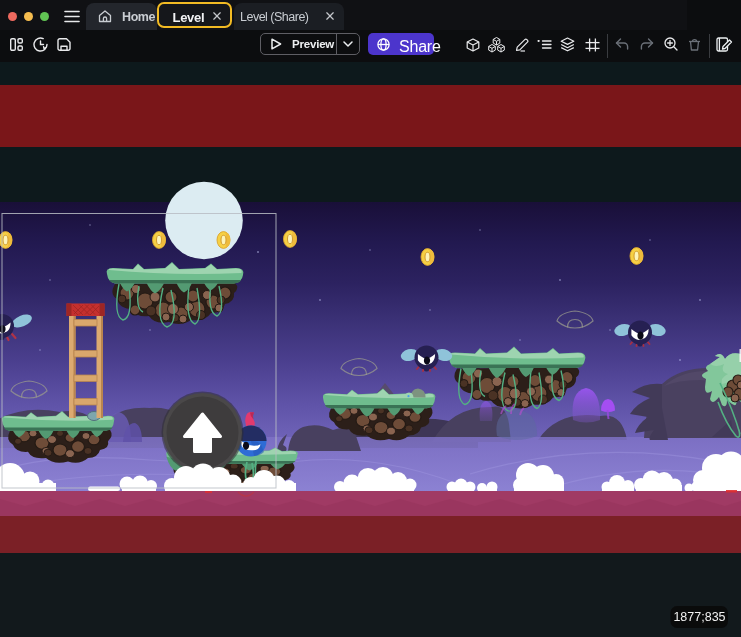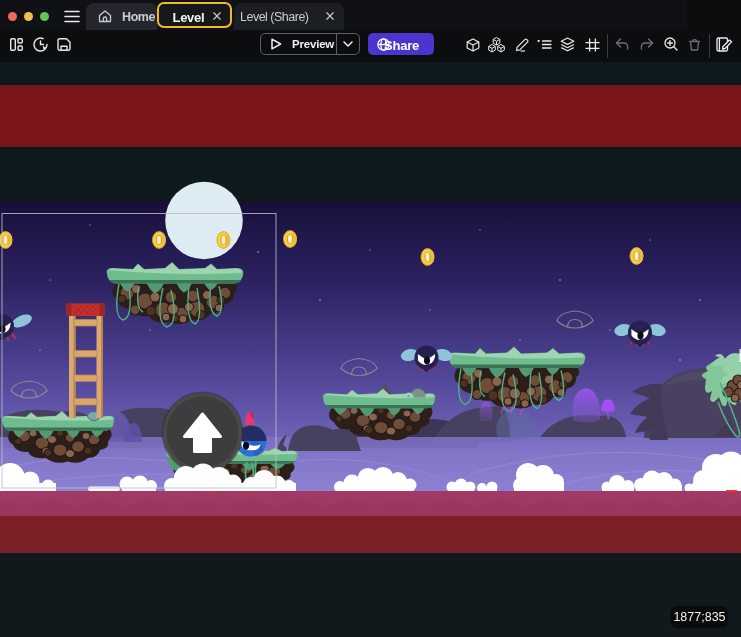--- a/index.html
+++ b/index.html
@@ -85,21 +85,21 @@
     </svg>
 
     <div class="abs" style="left:368px;top:2.5px;width:66px;height:22.5px;border-radius:5px;background:#4c35cc;"></div>
     <svg class="abs" style="left:377px;top:7.5px;" width="13" height="13" viewBox="0 0 13 13">
       <g fill="none" stroke="#ffffff" stroke-width="1.3">
         <circle cx="6.5" cy="6.5" r="5.6"></circle>
         <ellipse cx="6.5" cy="6.5" rx="2.6" ry="5.6"></ellipse>
         <line x1="0.9" y1="6.5" x2="12.1" y2="6.5"></line>
       </g>
     </svg>
-    <div class="abs" style="left:384px;top:8px;font-size:13px;font-weight:700;letter-spacing:-0.2px;color:#ffffff;">Share</div>
+    <div class="abs" style="left:399px;top:8px;font-size:16px;font-weight:400;letter-spacing:-0.2px;color:#ffffff;">Share</div>
 
     <svg class="abs" style="left:466px;top:7.5px;" width="14" height="14" viewBox="0 0 14 14">
       <g fill="none" stroke="#e9eaec" stroke-width="1.2" stroke-linejoin="round">
         <path d="M7 1 L12.8 4 V10 L7 13 L1.2 10 V4 Z"></path>
         <path d="M1.2 4 L7 7 L12.8 4 M7 7 V13"></path>
       </g>
     </svg>
     <svg class="abs" style="left:487px;top:6.5px;" width="19" height="16" viewBox="0 0 19 16">
       <g fill="none" stroke="#e9eaec" stroke-width="1" stroke-linejoin="round">
         <path d="M9.5 0.5 L12.8 2.4 V6.1 L9.5 8 L6.2 6.1 V2.4 Z M6.2 2.4 L9.5 4.3 L12.8 2.4 M9.5 4.3 V8"></path>

